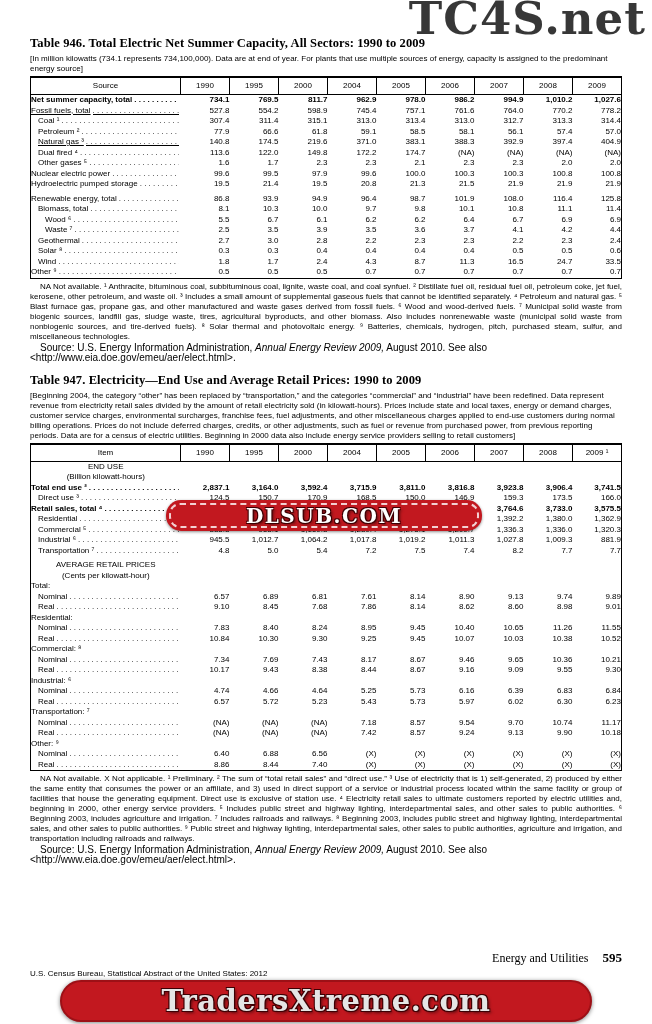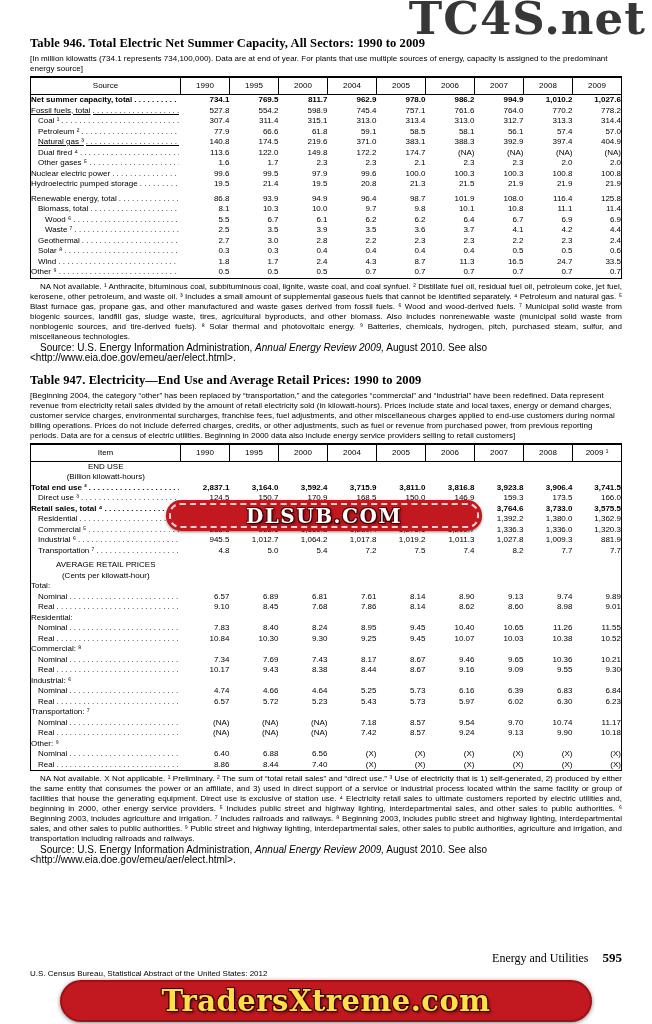--- a/index.html
+++ b/index.html
@@ -69,21 +69,21 @@
     letter-spacing:1.5px;
     text-shadow:1px 1px 0 #3d0004,-1px -1px 0 #3d0004,1px -1px 0 #3d0004,-1px 1px 0 #3d0004,2px 2px 3px rgba(0,0,0,.55);
   }
   .wm-bottom{
     position:absolute;bottom:2px;left:60px;right:60px;height:42px;z-index:6;
     background:var(--banner-red);border-radius:21px;border:2px solid #9d1016;
     display:flex;align-items:center;justify-content:center;
     box-shadow:0 1px 4px rgba(0,0,0,.5);
   }
   .wm-bottom span{
-    font-family:"DejaVu Serif",serif;font-weight:bold;font-size:29px;color:#fde047;
+    font-family:"DejaVu Serif",serif;font-weight:bold;font-size:29px;color:#e5e5e5;
     letter-spacing:.5px;
     text-shadow:1px 1px 0 #3d0004,-1px -1px 0 #3d0004,1px -1px 0 #3d0004,-1px 1px 0 #3d0004,2px 2px 3px rgba(0,0,0,.55);
   }
   .footer-right{
     position:absolute;right:30px;bottom:58px;
     font-family:"Liberation Serif",serif;font-size:12px;
   }
   .footer-right .pgnum{font-weight:bold;font-size:13px;margin-left:14px}
   .footer-left{position:absolute;left:30px;bottom:46px;font-size:8px}
 </style>

